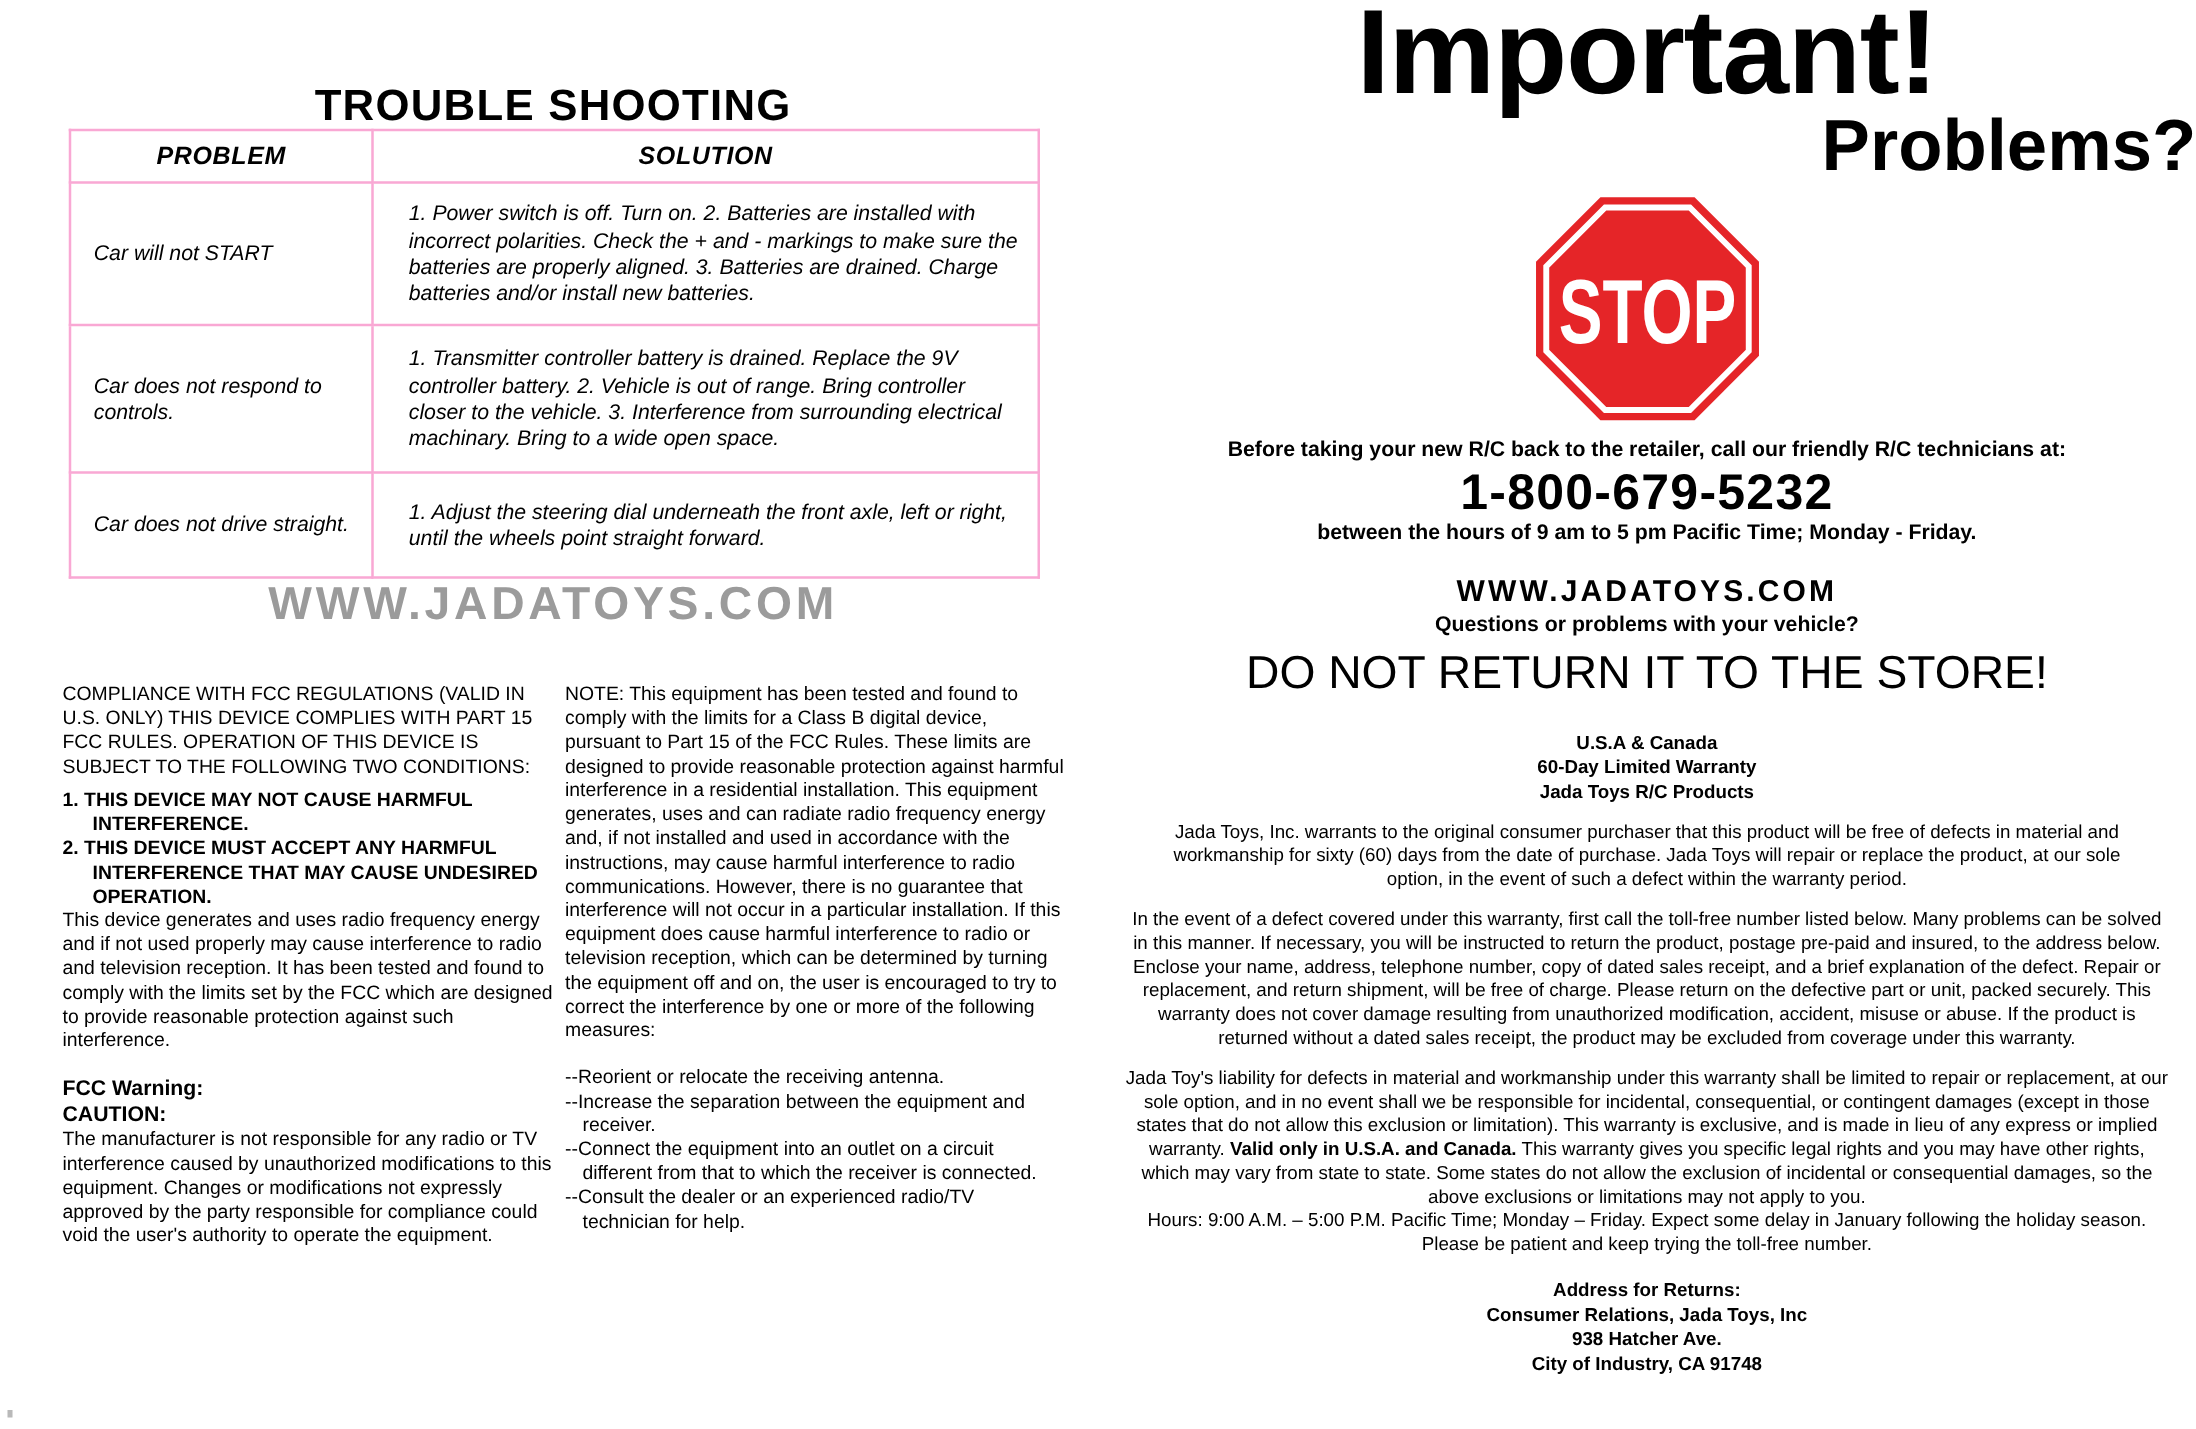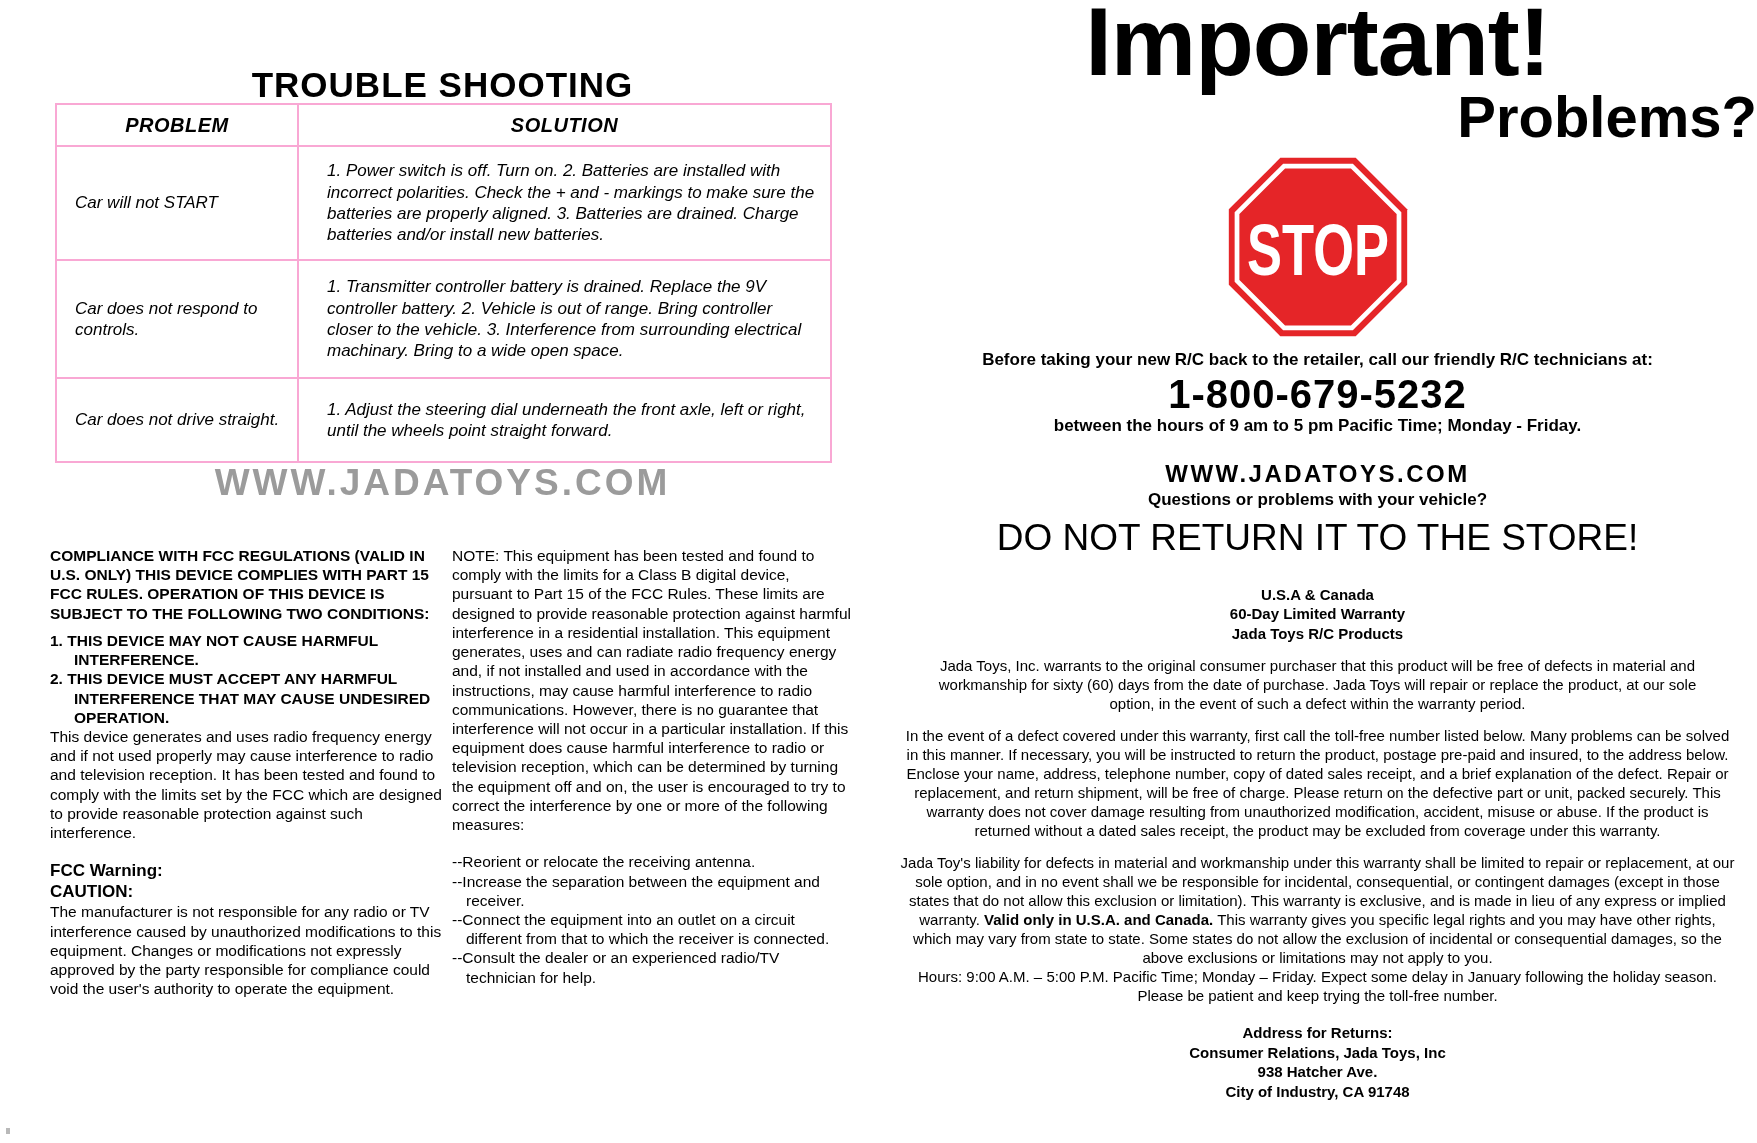--- a/index.html
+++ b/index.html
@@ -31,21 +31,21 @@
   .ts-table tr.r3 td { height:62px; }
   .ts-table tr.r4 td { height:62px; }
   .watermark {
     position:absolute; left:55px; top:462px; width:775px; text-align:center;
     font-size:37px; font-weight:bold; letter-spacing:3px; color:var(--wm-gray,#9b9b9b);
   }
   .fcc-col { position:absolute; top:546px; font-size:15.5px; line-height:1.24; }
   .fcc-left  { left:50px;  width:393px; }
   .fcc-right { left:452px; width:400px; }
   .fcc-col p { margin:0; }
-  .fcc-col p.bold { font-weight:bold; }
+  .fcc-col p.bold { font-weight:normal; }
   .fcc-col p.gap-s { margin-top:8px; }
   .fcc-col p.gap-m { margin-top:18px; }
   .fcc-col p.big { font-size:17px; font-weight:bold; }
   .hang  { padding-left:24px; text-indent:-24px; font-weight:bold; }
   .hang2 { padding-left:14px; text-indent:-14px; }
   .corner-dot { position:absolute; left:6px; top:1128px; width:4px; height:6px; background:#8a8a8a; opacity:.6; }
 
   
   .right-page { position:absolute; left:878px; top:0; width:879px; height:1143px; text-align:center; }
   .important { margin-top:-8px; font-size:96px; line-height:1.05; font-weight:bold; letter-spacing:-1px; }

